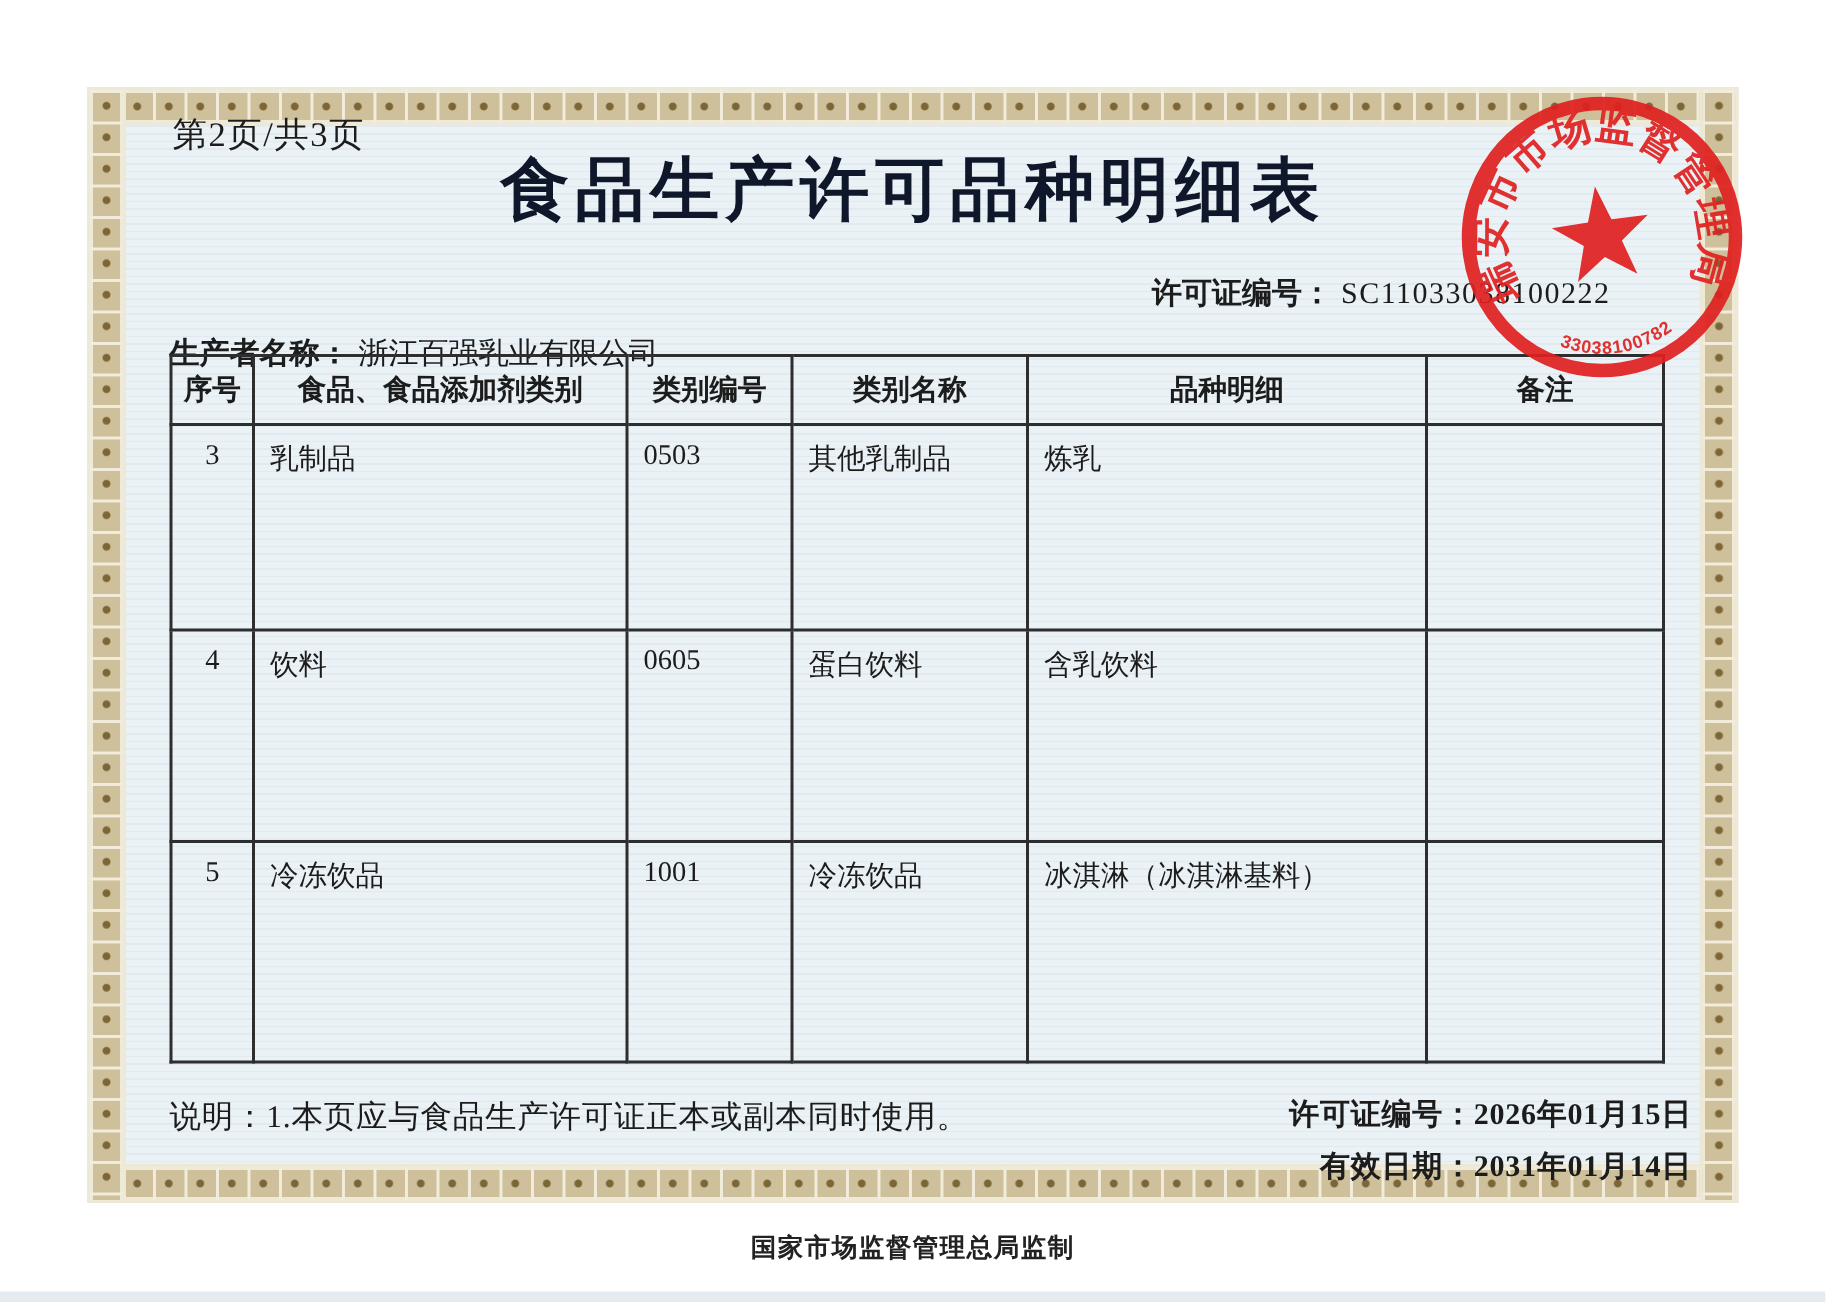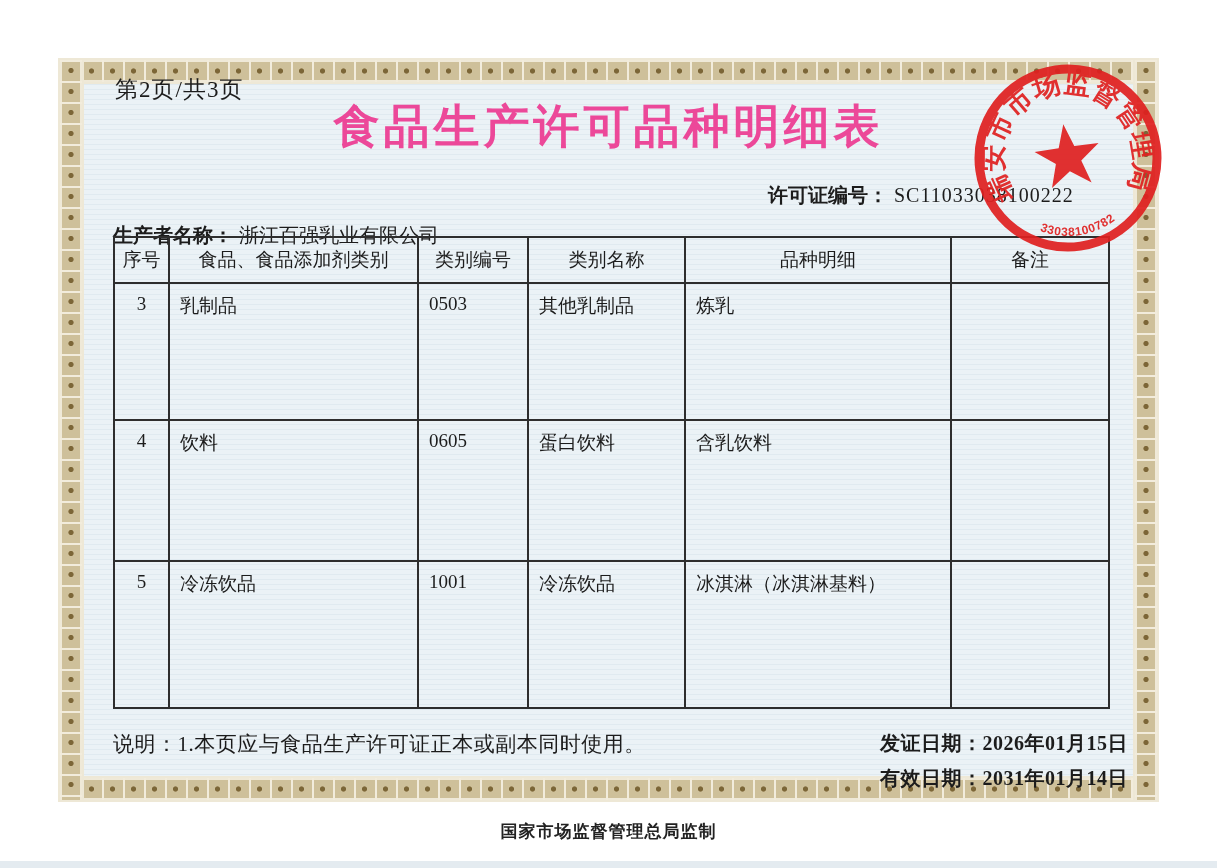--- a/index.html
+++ b/index.html
@@ -51,42 +51,42 @@
 
   
   .page-number {
     position: absolute; left: 55px; top: 14px;
     font-size: 23px; letter-spacing: 1px;
   }
   .doc-title {
     position: absolute; left: 0; right: 0; top: 36px;
     text-align: center;
     font-size: 46px; font-weight: 700; letter-spacing: 4px;
-    color: #ec4899;
+    color: #0f172a;
   }
   .field-row { position: absolute; top: 122px; left: 0; right: 0; font-size: 20px; }
   .field-label { font-weight: 700; }
   .producer { position: absolute; left: 53px; top: 0; margin-top: 40px; }
   .license  { position: absolute; left: 708px; top: 0; }
   .field-value { font-weight: 400; margin-left: 6px; }
   .license .field-value { letter-spacing: 1px; }
 
   table.products {
     position: absolute; left: 53px; top: 176px;
     width: 995px;
     border-collapse: collapse;
     table-layout: fixed;
     font-size: 19px;
   }
   table.products th, table.products td {
     border: 2px solid #2e2e2e;
     background: transparent;
   }
   table.products th {
-    height: 46px; font-weight: 400; text-align: center;
+    height: 46px; font-weight: 700; text-align: center;
     vertical-align: middle; padding: 2px;
   }
   table.products td {
     vertical-align: top; padding: 9px 10px;
     text-align: left;
   }
   table.products td.cell-no { text-align: center; padding-left: 2px; padding-right: 2px; }
   tr.row-1 td { height: 137px; }
   tr.row-2 td { height: 141px; }
   tr.row-3 td { height: 147px; }
@@ -188,21 +188,21 @@
         <td></td>
       </tr>
     </tbody>
   </table>
 
   <div class="notes">
     <div class="note-line1">说明：1.本页应与食品生产许可证正本或副本同时使用。</div>
   </div>
 
   <div class="dates">
-    <div>发证日期：2026年01月15日</div>
+    <div>许可证编号：2026年01月15日</div>
     <div>有效日期：2031年01月14日</div>
   </div>
 
   <svg class="stamp" viewBox="0 0 200 200">
     <circle cx="100" cy="100" r="89" fill="none" stroke-width="9" stroke="#e02020"></circle>
     <polygon points="100,66 107.9,89.1 132.3,89.5 112.8,104.2 120,127.5 100,113.5 80,127.5 87.2,104.2 67.7,89.5 92.1,89.1" fill="#e02020"></polygon>
     <defs>
       <path id="stamp-arc" d="M 42.8,133 A 66,66 0 1 1 157.2,133" fill="none"></path>
       <path id="stamp-num-arc" d="M 61,167.5 A 78,78 0 0 0 139,167.5" fill="none"></path>
     </defs>

